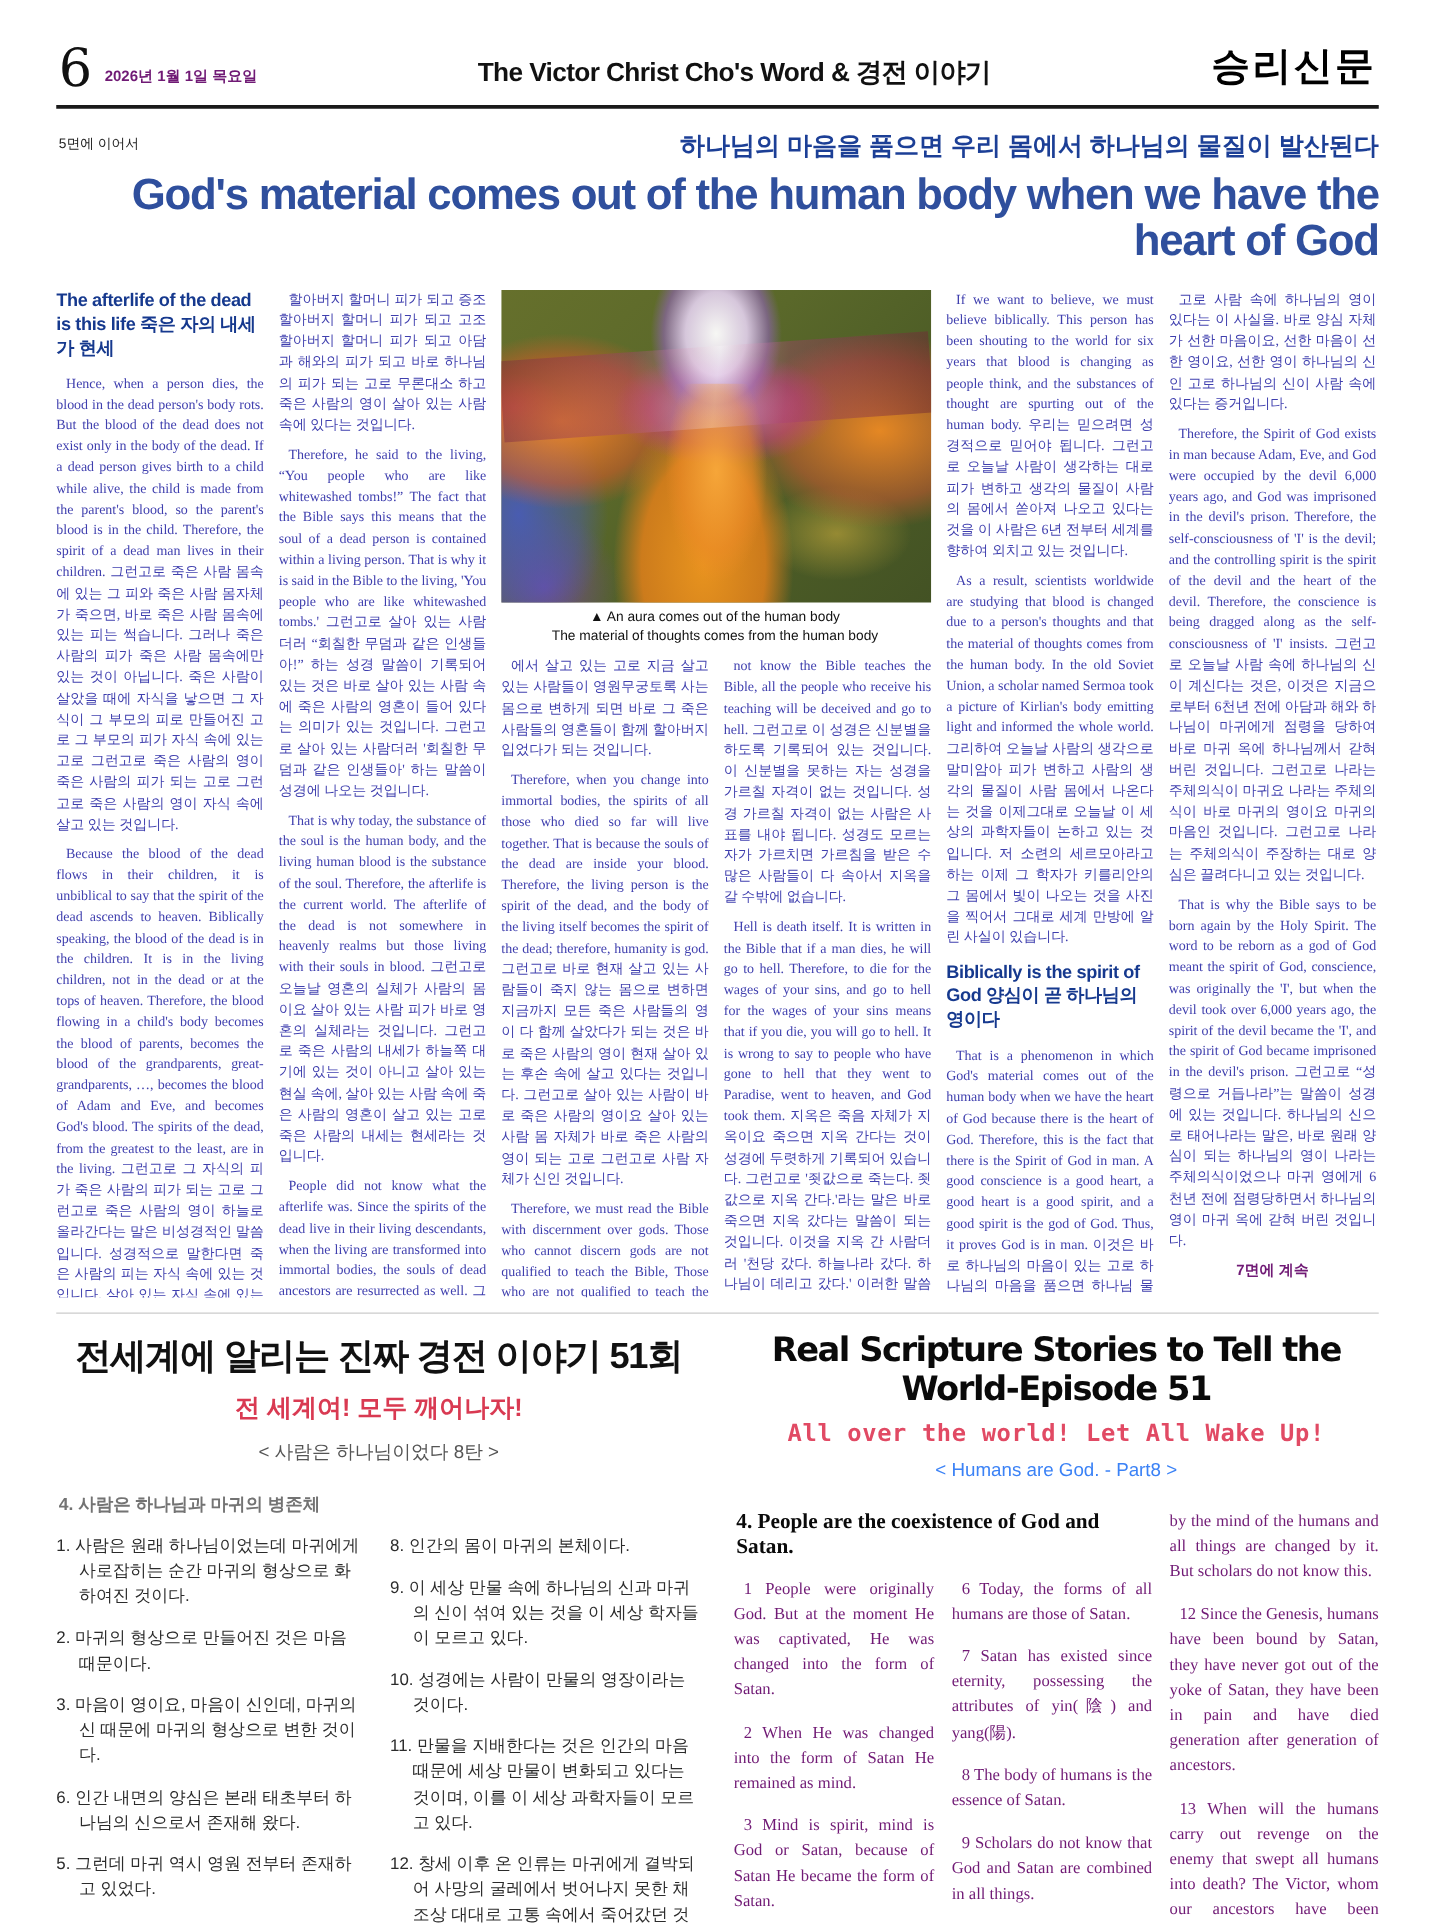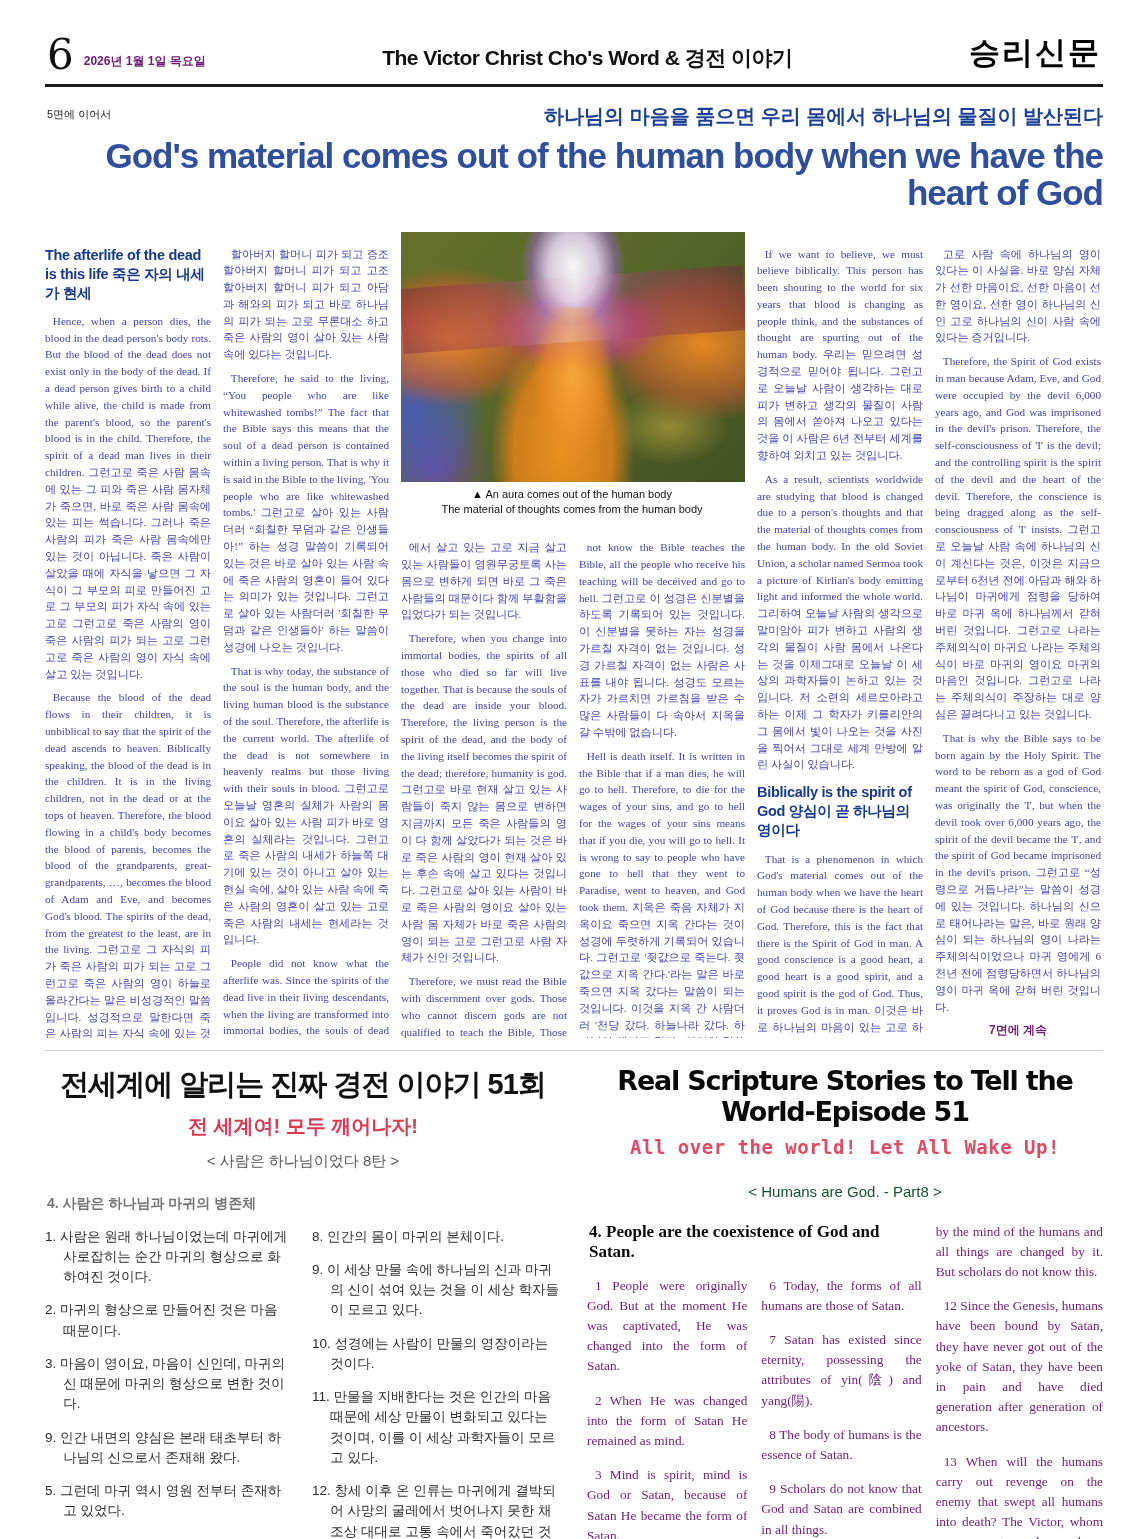--- a/index.html
+++ b/index.html
@@ -15,21 +15,21 @@
   .mh-right { font-family:"Liberation Sans", sans-serif; font-size:31px; font-weight:900; color:#000; letter-spacing:2px; }
 
   
   .title-block { position:relative; text-align:right; padding:16px 0 14px 0; }
   .cont-from { position:absolute; left:2px; top:20px; font-family:"Liberation Sans", sans-serif; font-size:11px; color:#222; }
   .sub-ko { font-family:"Liberation Sans", sans-serif; font-size:20px; font-weight:bold; color:#1c3f96; margin-bottom:8px; }
   .main-title { font-family:"Liberation Sans", sans-serif; font-size:35px; font-weight:bold; color:#2f4f9d; letter-spacing:-1px; line-height:1.05; }
 
   
   .article { display:flex; gap:12px; height:806px; overflow:hidden; margin-top:6px; }
-  .col { flex:0 0 166px; width:166px; overflow:hidden;margin-top:14px; }
+  .col { flex:0 0 166px; width:166px; overflow:hidden; }
   .center-group { flex:0 0 344px; width:344px; display:flex; flex-direction:column; overflow:hidden; }
   .center-cols { display:flex; gap:12px; flex:1; overflow:hidden; }
   .center-cols .col { flex:0 0 166px; }
 
   .art-heading { font-family:"Liberation Sans", sans-serif; font-size:14.5px; font-weight:bold; color:#16398e; line-height:1.32; margin-bottom:10px; letter-spacing:-0.3px; }
   .art-heading.mid { margin-top:10px; }
   .art p { font-size:11.2px; line-height:1.5; text-align:justify; text-indent:0.7em; color:#3f3fae; margin-bottom:7px; }
   .cont-to { font-family:"Liberation Sans", sans-serif; font-size:12px; font-weight:bold; color:#701a75; text-align:center; margin-top:6px; }
 
   
@@ -62,21 +62,21 @@
   .ko-title { font-family:"Liberation Sans", sans-serif; font-size:29px; font-weight:900; color:#111; text-align:center; letter-spacing:-1px; }
   .ko-sub { font-family:"Liberation Sans", sans-serif; font-size:20px; font-weight:bold; color:#d93a52; text-align:center; margin-top:8px; }
   .ko-series { font-family:"Liberation Sans", sans-serif; font-size:15px; color:#555; text-align:center; margin-top:12px; }
   .ko-section { font-family:Liberation Sans, sans-serif; font-size:14px; font-weight:bold; color:#737373; margin:24px 0 14px 2px; }
   .ko-cols { display:flex; gap:18px; }
   .ko-cols .kcol { flex:1; }
   .ko-item { font-family:"Liberation Sans", sans-serif; font-size:13.5px; line-height:1.5; color:#2b2b2b; margin-bottom:13px; padding-left:1.35em; text-indent:-1.35em; }
 
   .en-title { font-family:"DejaVu Sans", sans-serif; font-size:27px; font-weight:bold; color:#0a0a0a; text-align:center; letter-spacing:-1.2px; }
   .en-sub { font-family:"DejaVu Sans Mono", monospace; font-size:19px; font-weight:bold; color:#e14a64; text-align:center; margin-top:9px; letter-spacing:0.5px; }
-  .en-series { font-family:"Liberation Sans", sans-serif; font-size:15px; color:#14532d; text-align:center; margin-top:25px; }
+  .en-series { font-family:"Liberation Sans", sans-serif; font-size:15px; color:#3b82f6; text-align:center; margin-top:10px; }
   .en-body { display:flex; gap:14px; margin-top:22px; }
   .en-left2 { flex:2; }
   .en-section { font-size:17px; font-weight:bold; color:#0a0a0a; margin:0 0 14px 2px; }
   .en-2cols { display:flex; gap:14px; }
   .en-2cols .ecol { flex:1; }
   .en-col3 { flex:1; }
   .en-item { font-size:13.3px; line-height:1.52; color:#701a75; text-align:justify; text-indent:0.6em; margin-bottom:14px; }
   .en-item.flush { text-indent:0; }
 </style>
 </head>
@@ -115,21 +115,21 @@
     </div>
 
     <div class="center-group">
       <div class="aura-image"></div>
       <div class="caption">
         <div>▲ An aura comes out of the human body</div>
         <div>The material of thoughts comes from the human body</div>
       </div>
       <div class="center-cols">
         <div class="col">
-          <p>에서 살고 있는 고로 지금 살고 있는 사람들이 영원무궁토록 사는 몸으로 변하게 되면 바로 그 죽은 사람들의 때문이다 함께 부활함을 입었다가 되는 것입니다.</p>
+          <p>에서 살고 있는 고로 지금 살고 있는 사람들이 영원무궁토록 사는 몸으로 변하게 되면 바로 그 죽은 사람들의 영혼들이 함께 할아버지 입었다가 되는 것입니다.</p>
           <p>Therefore, when you change into immortal bodies, the spirits of all those who died so far will live together. That is because the souls of the dead are inside your blood. Therefore, the living person is the spirit of the dead, and the body of the living itself becomes the spirit of the dead; therefore, humanity is god.  그런고로 바로 현재 살고 있는 사람들이 죽지 않는 몸으로 변하면 지금까지 모든 죽은 사람들의 영이 다 함께 살았다가 되는 것은 바로 죽은 사람의 영이 현재 살아 있는 후손 속에 살고 있다는 것입니다. 그런고로 살아 있는 사람이 바로 죽은 사람의 영이요 살아 있는 사람 몸 자체가 바로 죽은 사람의 영이 되는 고로 그런고로 사람 자체가 신인 것입니다.</p>
           <p>Therefore, we must read the Bible with discernment over gods. Those who cannot discern gods are not qualified to teach the Bible, Those who are not qualified to teach the Bible should resign. If a person who does</p>
         </div>
         <div class="col">
           <p>not know the Bible teaches the Bible, all the people who receive his teaching will be deceived and go to hell.  그런고로 이 성경은 신분별을 하도록 기록되어 있는 것입니다. 이 신분별을 못하는 자는 성경을 가르칠 자격이 없는 것입니다. 성경 가르칠 자격이 없는 사람은 사표를 내야 됩니다. 성경도 모르는 자가 가르치면 가르침을 받은 수많은 사람들이 다 속아서 지옥을 갈 수밖에 없습니다.</p>
           <p>Hell is death itself. It is written in the Bible that if a man dies, he will go to hell. Therefore, to die for the wages of your sins, and go to hell for the wages of your sins means that if you die, you will go to hell. It is wrong to say to people who have gone to hell that they went to Paradise, went to heaven, and God took them.  지옥은 죽음 자체가 지옥이요 죽으면 지옥 간다는 것이 성경에 두렷하게 기록되어 있습니다. 그런고로 '죗값으로 죽는다. 죗값으로 지옥 간다.'라는 말은 바로 죽으면 지옥 갔다는 말씀이 되는 것입니다. 이것을 지옥 간 사람더러 '천당 갔다. 하늘나라 갔다. 하나님이 데리고 갔다.' 이러한 말씀을 하는 것은, 이것은 바로 잘못된 말씀입니다.</p>
         </div>
       </div>
     </div>
 
@@ -156,21 +156,21 @@
     <section class="story">
       <div class="ko-title">전세계에 알리는 진짜 경전 이야기 51회</div>
       <div class="ko-sub">전 세계여! 모두 깨어나자!</div>
       <div class="ko-series">&lt; 사람은 하나님이었다 8탄 &gt;</div>
       <div class="ko-section">4. 사람은 하나님과 마귀의 병존체</div>
       <div class="ko-cols">
         <div class="kcol">
           <div class="ko-item">1. 사람은 원래 하나님이었는데 마귀에게 사로잡히는 순간 마귀의 형상으로 화하여진 것이다.</div>
           <div class="ko-item">2. 마귀의 형상으로 만들어진 것은 마음 때문이다.</div>
           <div class="ko-item">3. 마음이 영이요, 마음이 신인데, 마귀의 신 때문에 마귀의 형상으로 변한 것이다.</div>
-          <div class="ko-item">9. 인간 내면의 양심은 본래 태초부터 하나님의 신으로서 존재해 왔다.</div>
+          <div class="ko-item">6. 인간 내면의 양심은 본래 태초부터 하나님의 신으로서 존재해 왔다.</div>
           <div class="ko-item">5. 그런데 마귀 역시 영원 전부터 존재하고 있었다.</div>
 
         </div>
         <div class="kcol">
           <div class="ko-item">8. 인간의 몸이 마귀의 본체이다.</div>
           <div class="ko-item">9. 이 세상 만물 속에 하나님의 신과 마귀의 신이 섞여 있는 것을 이 세상 학자들이 모르고 있다.</div>
           <div class="ko-item">10. 성경에는 사람이 만물의 영장이라는 것이다.</div>
           <div class="ko-item">11. 만물을 지배한다는 것은 인간의 마음 때문에 세상 만물이 변화되고 있다는 것이며, 이를 이 세상 과학자들이 모르고 있다.</div>
           <div class="ko-item">12. 창세 이후 온 인류는 마귀에게 결박되어 사망의 굴레에서 벗어나지 못한 채 조상 대대로 고통 속에서 죽어갔던 것이다.</div>
 

